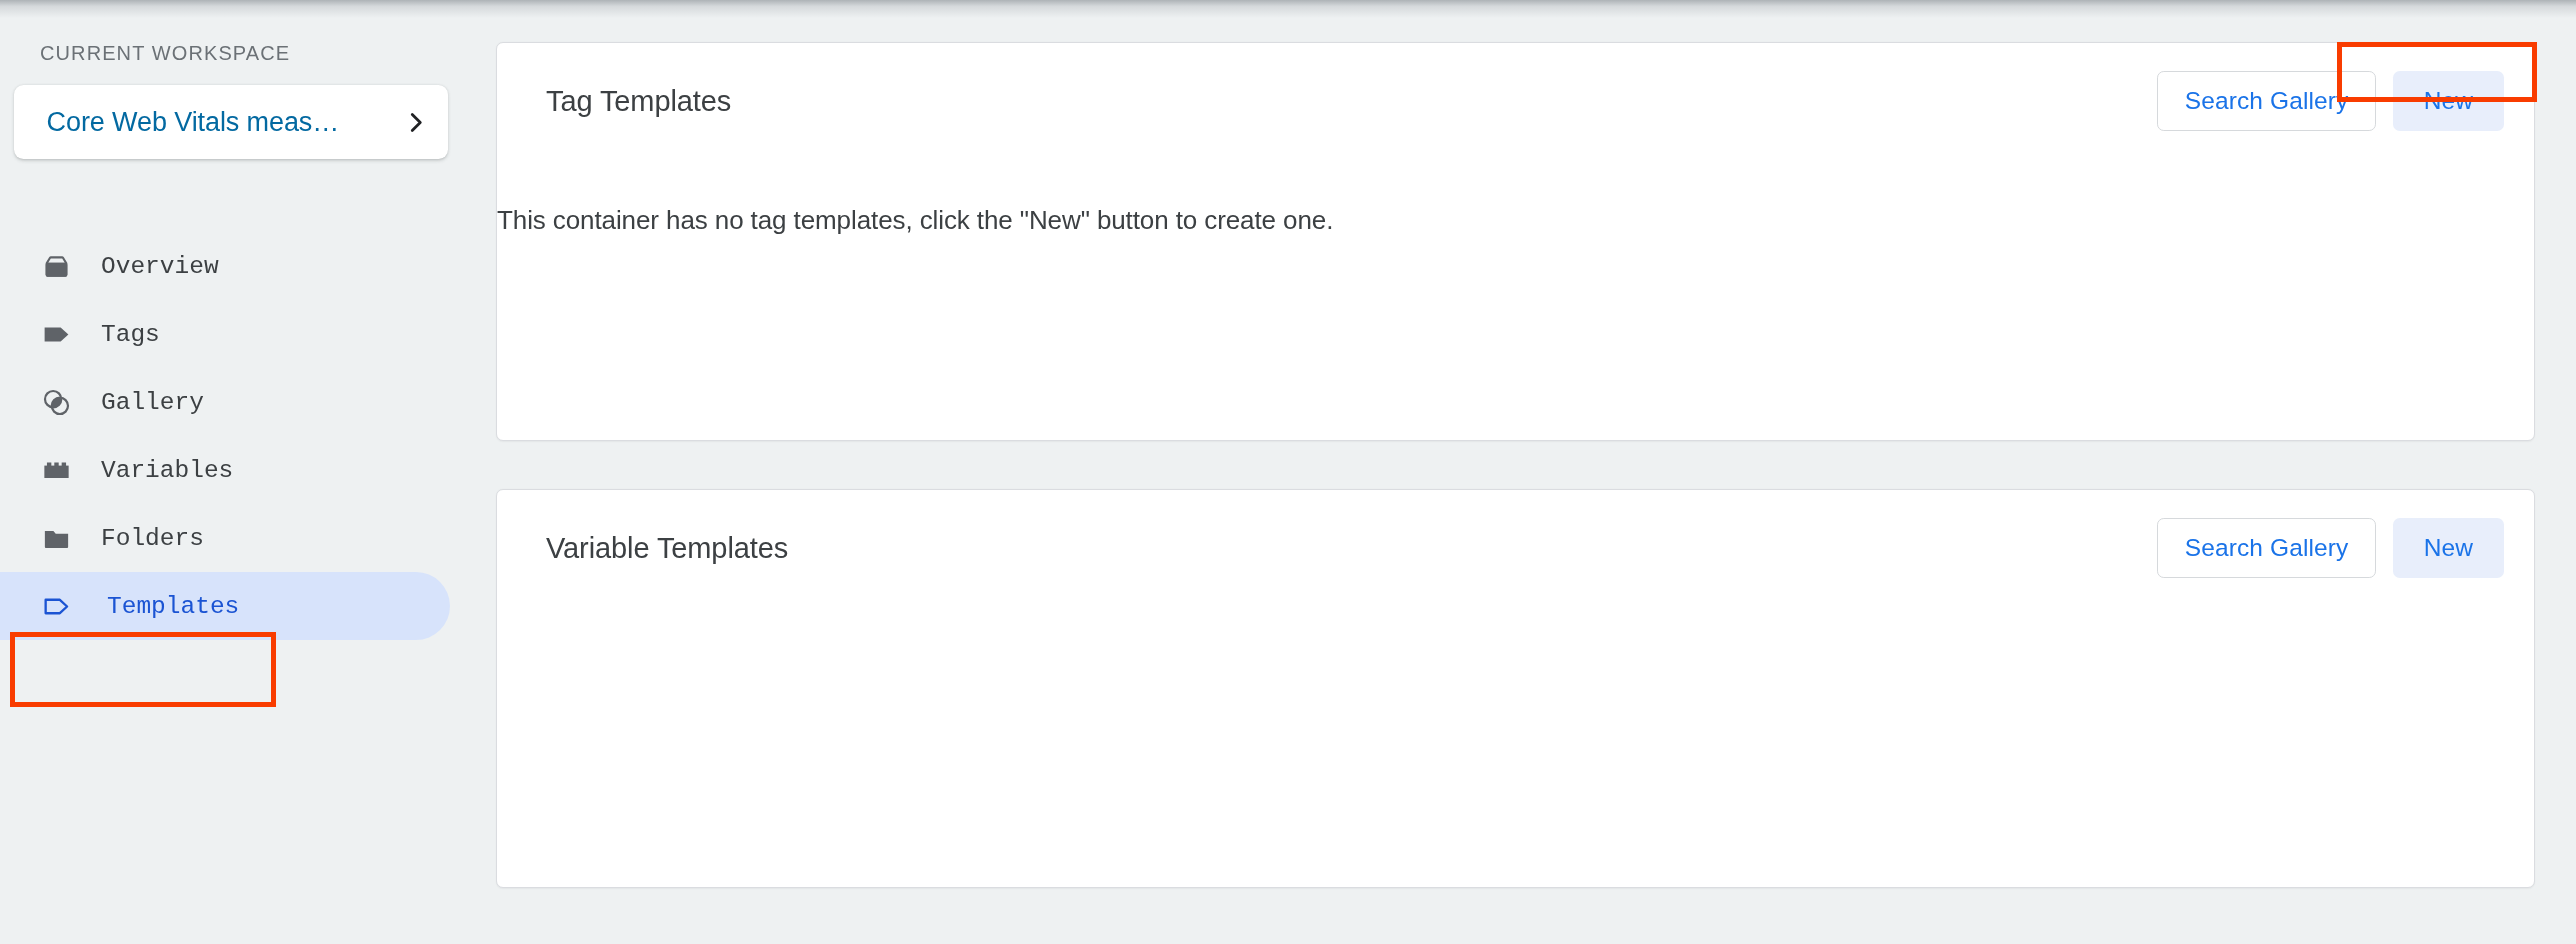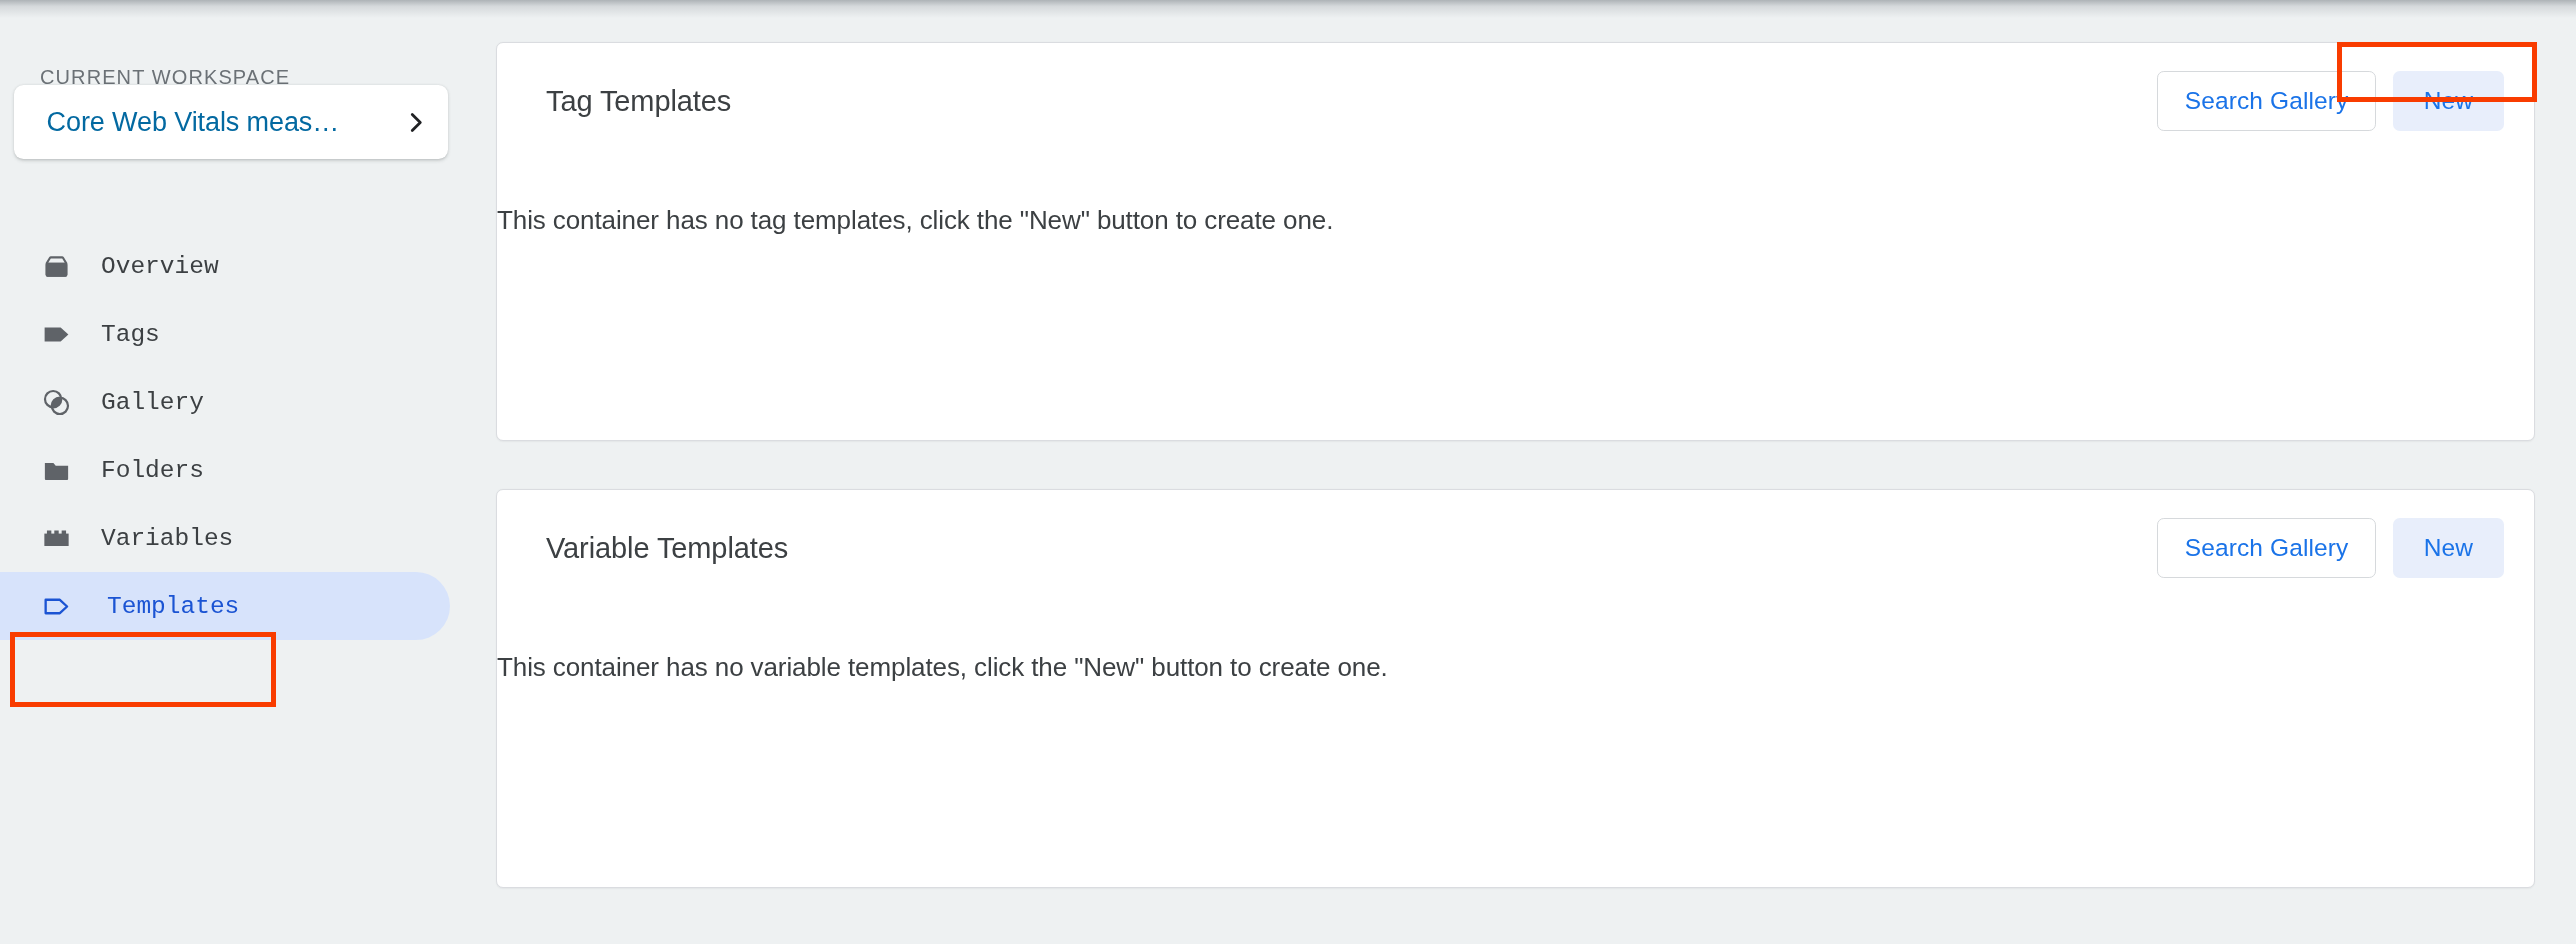--- a/index.html
+++ b/index.html
@@ -37,21 +37,20 @@
 
   .ws-label {
     position: absolute;
     left: 40px;
     top: 42px;
     font-size: 20px;
     letter-spacing: 1.1px;
     color: #6b7176;
     font-weight: 400;
     white-space: nowrap;
-    margin-top: 24px;
   }
 
   .ws-selector {
     position: absolute;
     left: 13.6px;
     top: 85px;
     width: 434px;
     height: 74px;
     background: #ffffff;
     border-radius: 9.5px;
@@ -276,36 +275,36 @@
             <circle cx="14.6" cy="14.6" r="6.3" fill="#5f6368"></circle>
           </g>
         </svg>
       </span>
       <span class="nav-label">Gallery</span>
     </div>
 
     <div class="nav-item">
       <span class="nav-icon">
         <svg width="31" height="31" viewBox="0 0 24 24" aria-hidden="true">
-          <path d="M3 6.2 H9.6 L11.4 8.3 H21 V18.4 C21 19 20.6 19.4 20 19.4 H4 C3.4 19.4 3 19 3 18.4 Z" fill="#5f6368"></path>
-        </svg>
-      </span>
-      <span class="nav-label">Folders</span>
-    </div>
-
-    <div class="nav-item">
-      <span class="nav-icon">
-        <svg width="31" height="31" viewBox="0 0 24 24" aria-hidden="true">
           <rect x="2.6" y="8.2" width="18.8" height="9.6" fill="#5f6368"></rect>
           <rect x="4.6" y="5.8" width="3.4" height="2.8" fill="#5f6368"></rect>
           <rect x="10.3" y="5.8" width="3.4" height="2.8" fill="#5f6368"></rect>
           <rect x="16.0" y="5.8" width="3.4" height="2.8" fill="#5f6368"></rect>
         </svg>
       </span>
       <span class="nav-label">Variables</span>
+    </div>
+
+    <div class="nav-item">
+      <span class="nav-icon">
+        <svg width="31" height="31" viewBox="0 0 24 24" aria-hidden="true">
+          <path d="M3 6.2 H9.6 L11.4 8.3 H21 V18.4 C21 19 20.6 19.4 20 19.4 H4 C3.4 19.4 3 19 3 18.4 Z" fill="#5f6368"></path>
+        </svg>
+      </span>
+      <span class="nav-label">Folders</span>
     </div>
 
     <div class="nav-item active">
       <span class="nav-icon">
         <svg width="31" height="31" viewBox="0 0 24 24" aria-hidden="true">
           <path d="M3.6 6.8 H14.6 L20.2 12 L14.6 17.2 H3.6 Z" fill="none" stroke="#1b54d3" stroke-width="1.8" stroke-linejoin="round"></path>
         </svg>
       </span>
       <span class="nav-label">Templates</span>
     </div>
@@ -327,20 +326,19 @@
   </div>
 
   <div class="card card-var">
     <div class="card-header">
       <div class="card-title">Variable Templates</div>
       <div class="card-actions">
         <button class="btn btn-outline">Search Gallery</button>
         <button class="btn btn-tonal">New</button>
       </div>
     </div>
-    <div class="empty-msg">This container has no variable templates, click the "New" button to create one.</div>
   </div>
 
 </div>
 
 <div class="hl-box hl-templates"></div>
 <div class="hl-box hl-new"></div>
 
 
 </body></html>

